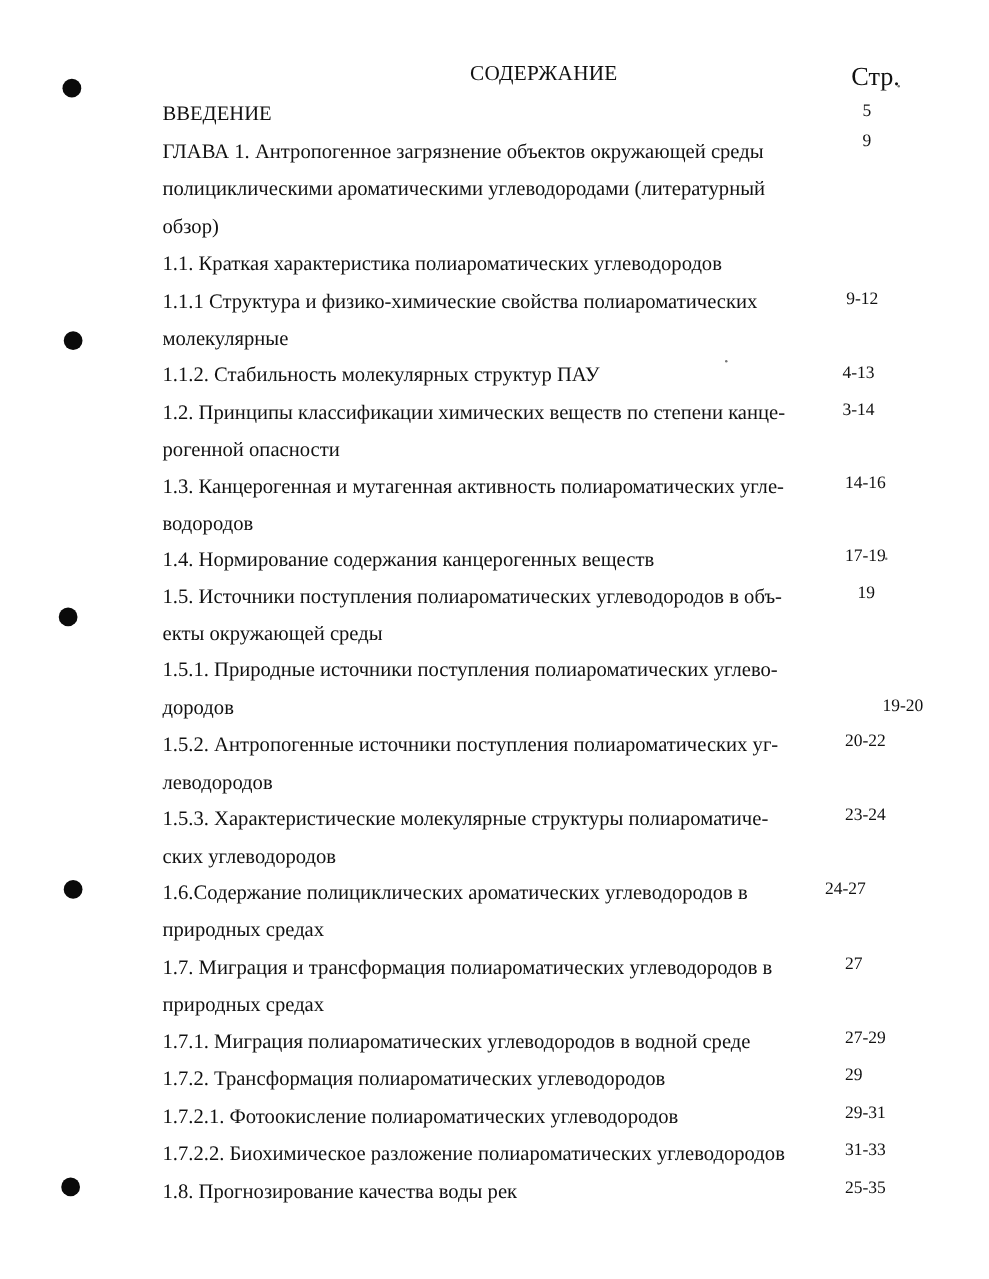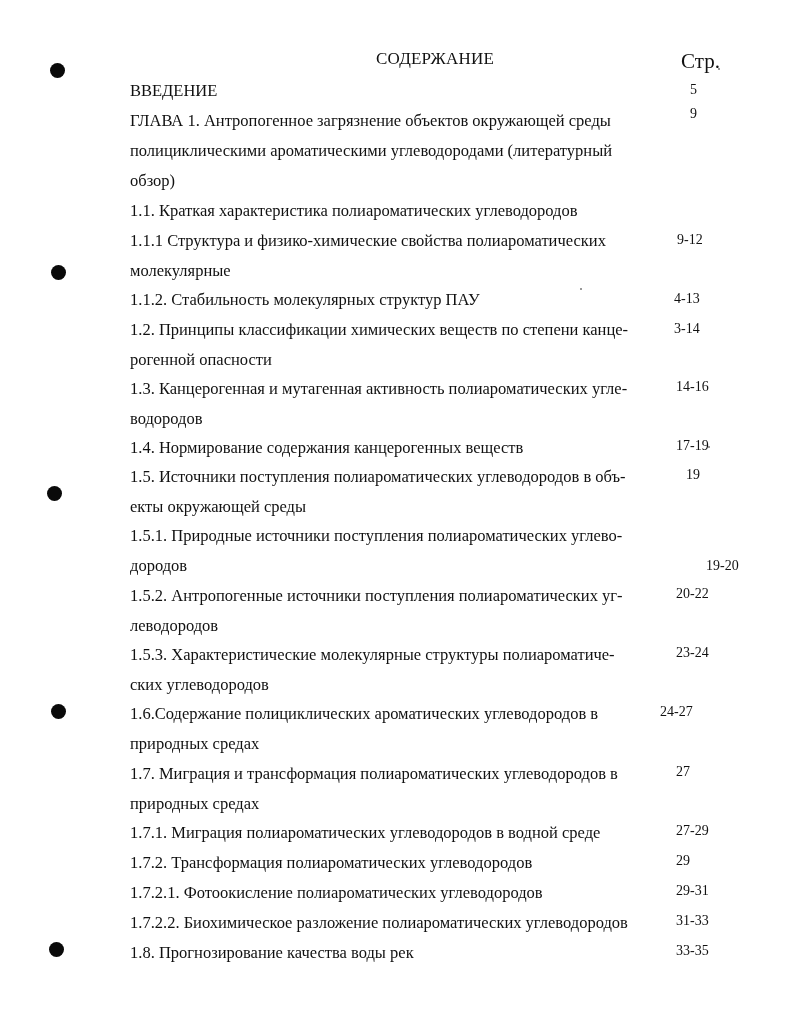--- a/index.html
+++ b/index.html
@@ -177,15 +177,15 @@
   <div class="entry-page" style="top:881px; left:676px;">29-31</div>
 
   <div class="entry-text nojust wide" style="top:908px;">
     <span>1.7.2.2. Биохимическое разложение полиароматических углеводородов</span>
   </div>
   <div class="entry-page" style="top:911px; left:676px;">31-33</div>
 
   <div class="entry-text nojust" style="top:938px;">
     <span>1.8. Прогнозирование качества воды рек</span>
   </div>
-  <div class="entry-page" style="top:941px; left:676px;">33-35</div>
+  <div class="entry-page" style="top:941px; left:676px;">25-35</div>
 
 </div>
 
 </body></html>

